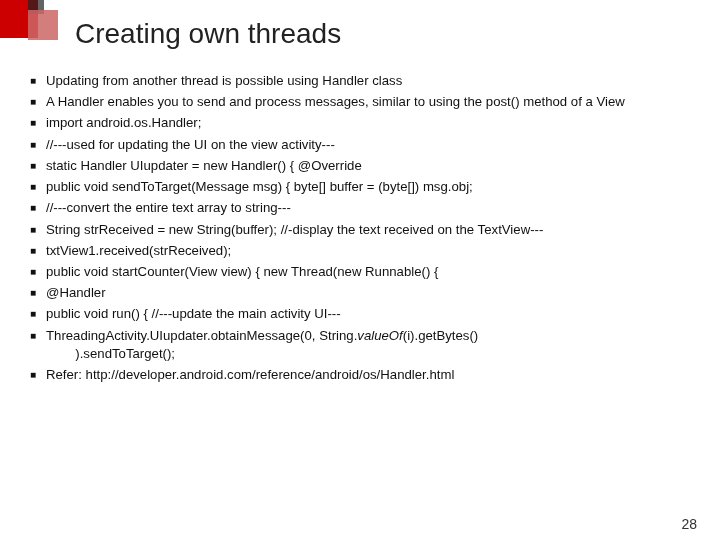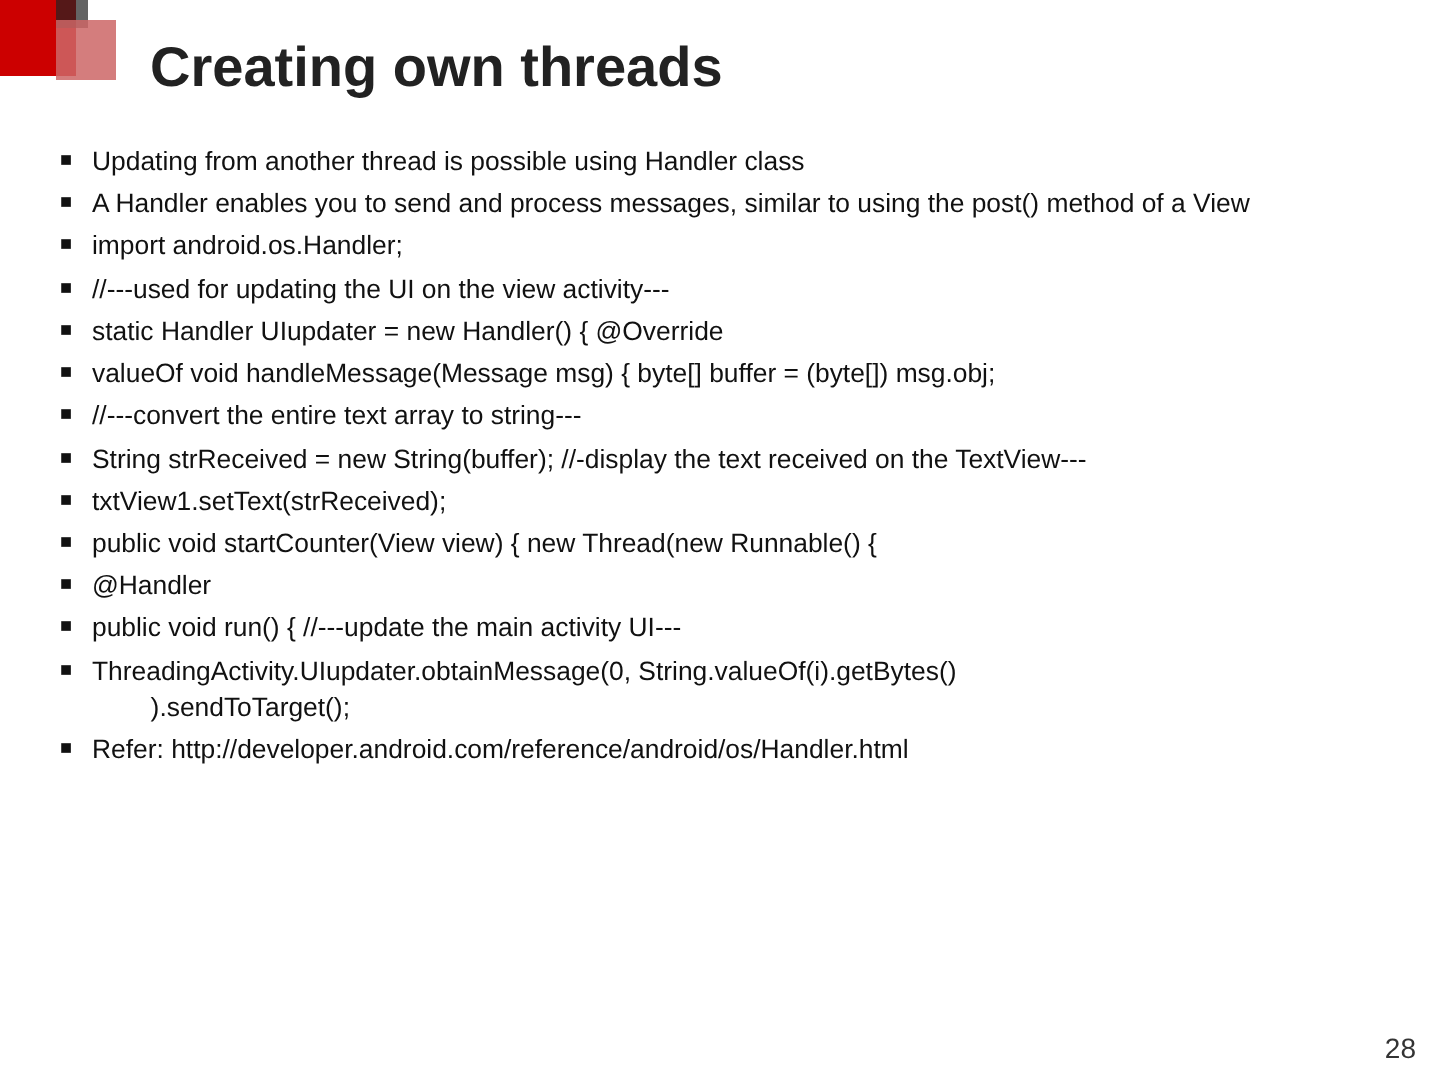--- a/index.html
+++ b/index.html
@@ -50,21 +50,21 @@
       background: #222222;
       opacity: 0.7;
     }
 
     
     .title {
       position: absolute;
       top: 18px;
       left: 75px;
       font-size: 28px;
-      font-weight: bold;
+      font-weight: normal;
       color: #222222;
       font-family: Arial, sans-serif;
     }
 
     
     .content {
       position: absolute;
       top: 72px;
       left: 30px;
       right: 20px;
@@ -92,27 +92,28 @@
       font-size: 10px;
       color: #111111;
       display: inline-block;
     }
 
     .bullet-list li .text {
       flex: 1;
     }
 
     .italic {
+      font-style: italic;
     }
 
     
     .page-number {
       position: absolute;
       bottom: 8px;
-      right: 12px;
+      right: 23px;
       font-size: 14px;
       color: #333333;
     }
   </style>
 </head>
 <body>
 
 <div class="corner-decoration">
   <div class="square-red"></div>
   <div class="square-dark"></div>
@@ -144,36 +145,36 @@
       <span class="text">//---used for updating the UI on the view activity---</span>
     </li>
 
     <li>
       <span class="bullet">■</span>
       <span class="text">static Handler UIupdater = new Handler() { @Override</span>
     </li>
 
     <li>
       <span class="bullet">■</span>
-      <span class="text">valueOf void handleMessage(Message msg) { byte[] buffer = (byte[]) msg.obj;</span>
+      <span class="text">public void sendToTarget(Message msg) { byte[] buffer = (byte[]) msg.obj;</span>
     </li>
 
     <li>
       <span class="bullet">■</span>
       <span class="text">//---convert the entire text array to string---</span>
     </li>
 
     <li>
       <span class="bullet">■</span>
       <span class="text">String strReceived = new String(buffer); //-display the text received on the TextView---</span>
     </li>
 
     <li>
       <span class="bullet">■</span>
-      <span class="text">txtView1.setText(strReceived);</span>
+      <span class="text">txtView1.received(strReceived);</span>
     </li>
 
     <li>
       <span class="bullet">■</span>
       <span class="text">public void startCounter(View view) { new Thread(new Runnable() {</span>
     </li>
 
     <li>
       <span class="bullet">■</span>
       <span class="text">@Handler</span>

